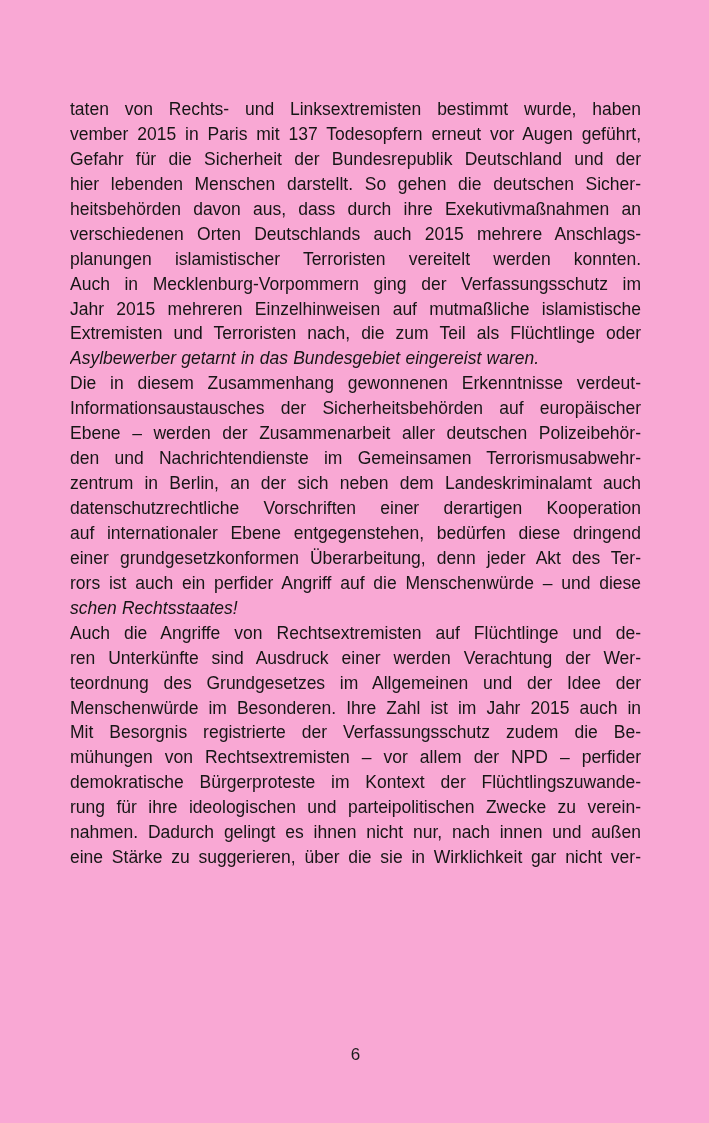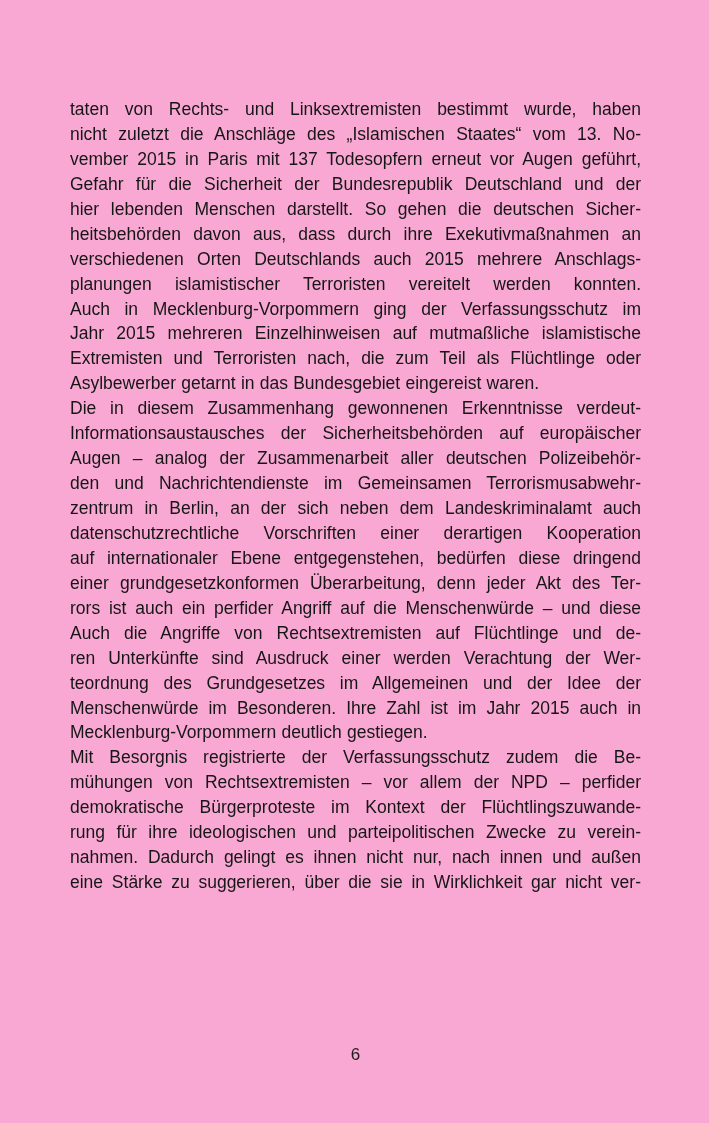--- a/index.html
+++ b/index.html
@@ -31,68 +31,68 @@
     line-height: 24.95px;
     height: 24.95px;
     overflow: hidden;
     text-align: justify;
     text-align-last: justify;
     word-spacing: 0.02em;
     white-space: normal;
   }
   .line.last {
     text-align-last: left;
+    font-style: italic;
   }
   .page-number {
     position: absolute;
     left: 70px;
     top: 1044px;
     width: 571px;
     text-align: center;
     font-size: 17px;
     line-height: 22px;
     color: #1c1c1c;
   }
 </style>
 </head>
 <body>
 
 <div class="page">
   <div class="text-block">
       <div class="para">
         <div class="line">taten von Rechts- und Linksextremisten bestimmt wurde, haben</div>
-        <div class="line">nicht zuletzt die Anschläge des „Islamischen Staates“ vom 13. No-</div>
         <div class="line">vember 2015 in Paris mit 137 Todesopfern erneut vor Augen geführt,</div>
         <div class="line">Gefahr für die Sicherheit der Bundesrepublik Deutschland und der</div>
         <div class="line">hier lebenden Menschen darstellt. So gehen die deutschen Sicher-</div>
         <div class="line">heitsbehörden davon aus, dass durch ihre Exekutivmaßnahmen an</div>
         <div class="line">verschiedenen Orten Deutschlands auch 2015 mehrere Anschlags-</div>
         <div class="line">planungen islamistischer Terroristen vereitelt werden konnten.</div>
         <div class="line">Auch in Mecklenburg-Vorpommern ging der Verfassungsschutz im</div>
         <div class="line">Jahr 2015 mehreren Einzelhinweisen auf mutmaßliche islamistische</div>
         <div class="line">Extremisten und Terroristen nach, die zum Teil als Flüchtlinge oder</div>
         <div class="line last">Asylbewerber getarnt in das Bundesgebiet eingereist waren.</div>
       </div>
       <div class="para">
         <div class="line">Die in diesem Zusammenhang gewonnenen Erkenntnisse verdeut-</div>
         <div class="line">Informationsaustausches der Sicherheitsbehörden auf europäischer</div>
-        <div class="line">Augen – analog der Zusammenarbeit aller deutschen Polizeibehör-</div>
+        <div class="line">Ebene – werden der Zusammenarbeit aller deutschen Polizeibehör-</div>
         <div class="line">den und Nachrichtendienste im Gemeinsamen Terrorismusabwehr-</div>
         <div class="line">zentrum in Berlin, an der sich neben dem Landeskriminalamt auch</div>
         <div class="line">datenschutzrechtliche Vorschriften einer derartigen Kooperation</div>
         <div class="line">auf internationaler Ebene entgegenstehen, bedürfen diese dringend</div>
         <div class="line">einer grundgesetzkonformen Überarbeitung, denn jeder Akt des Ter-</div>
         <div class="line">rors ist auch ein perfider Angriff auf die Menschenwürde – und diese</div>
+        <div class="line last">schen Rechtsstaates!</div>
       </div>
       <div class="para">
         <div class="line">Auch die Angriffe von Rechtsextremisten auf Flüchtlinge und de-</div>
         <div class="line">ren Unterkünfte sind Ausdruck einer werden Verachtung der Wer-</div>
         <div class="line">teordnung des Grundgesetzes im Allgemeinen und der Idee der</div>
         <div class="line">Menschenwürde im Besonderen. Ihre Zahl ist im Jahr 2015 auch in</div>
-        <div class="line last">Mecklenburg-Vorpommern deutlich gestiegen.</div>
       </div>
       <div class="para">
         <div class="line">Mit Besorgnis registrierte der Verfassungsschutz zudem die Be-</div>
         <div class="line">mühungen von Rechtsextremisten – vor allem der NPD – perfider</div>
         <div class="line">demokratische Bürgerproteste im Kontext der Flüchtlingszuwande-</div>
         <div class="line">rung für ihre ideologischen und parteipolitischen Zwecke zu verein-</div>
         <div class="line">nahmen. Dadurch gelingt es ihnen nicht nur, nach innen und außen</div>
         <div class="line">eine Stärke zu suggerieren, über die sie in Wirklichkeit gar nicht ver-</div>
       </div>
     </div>

